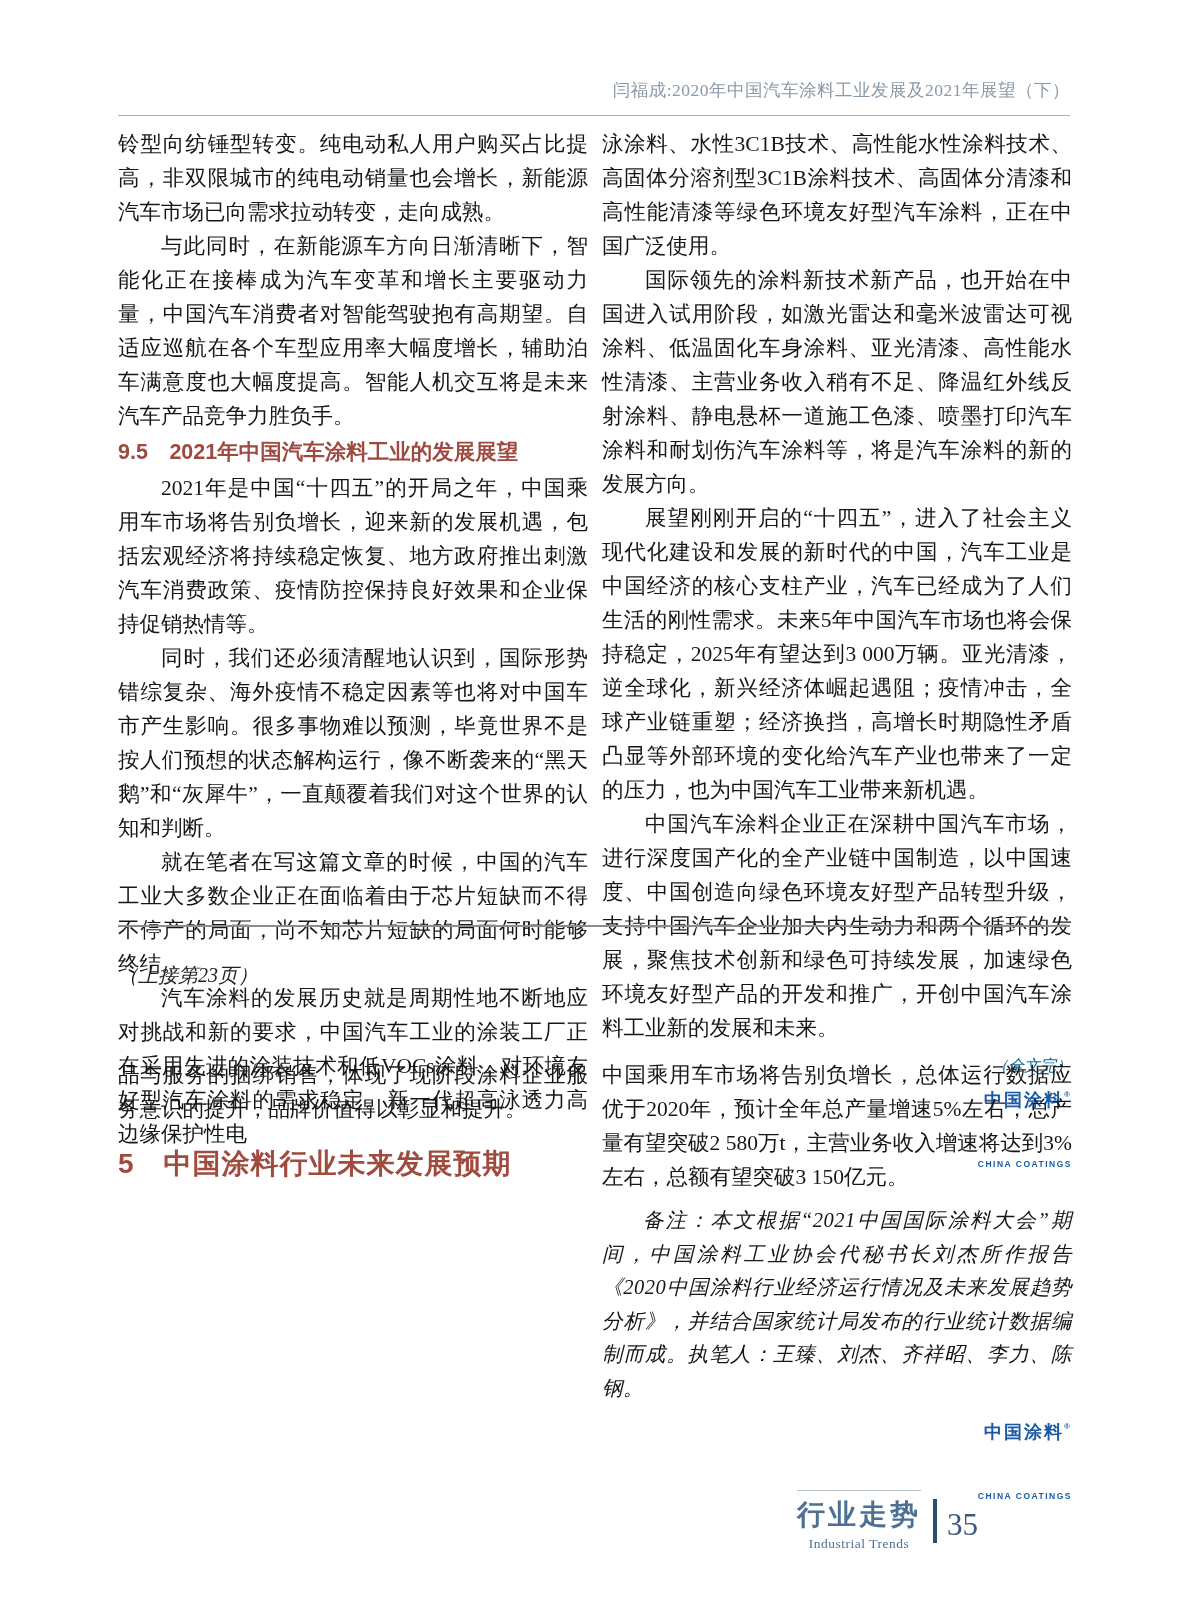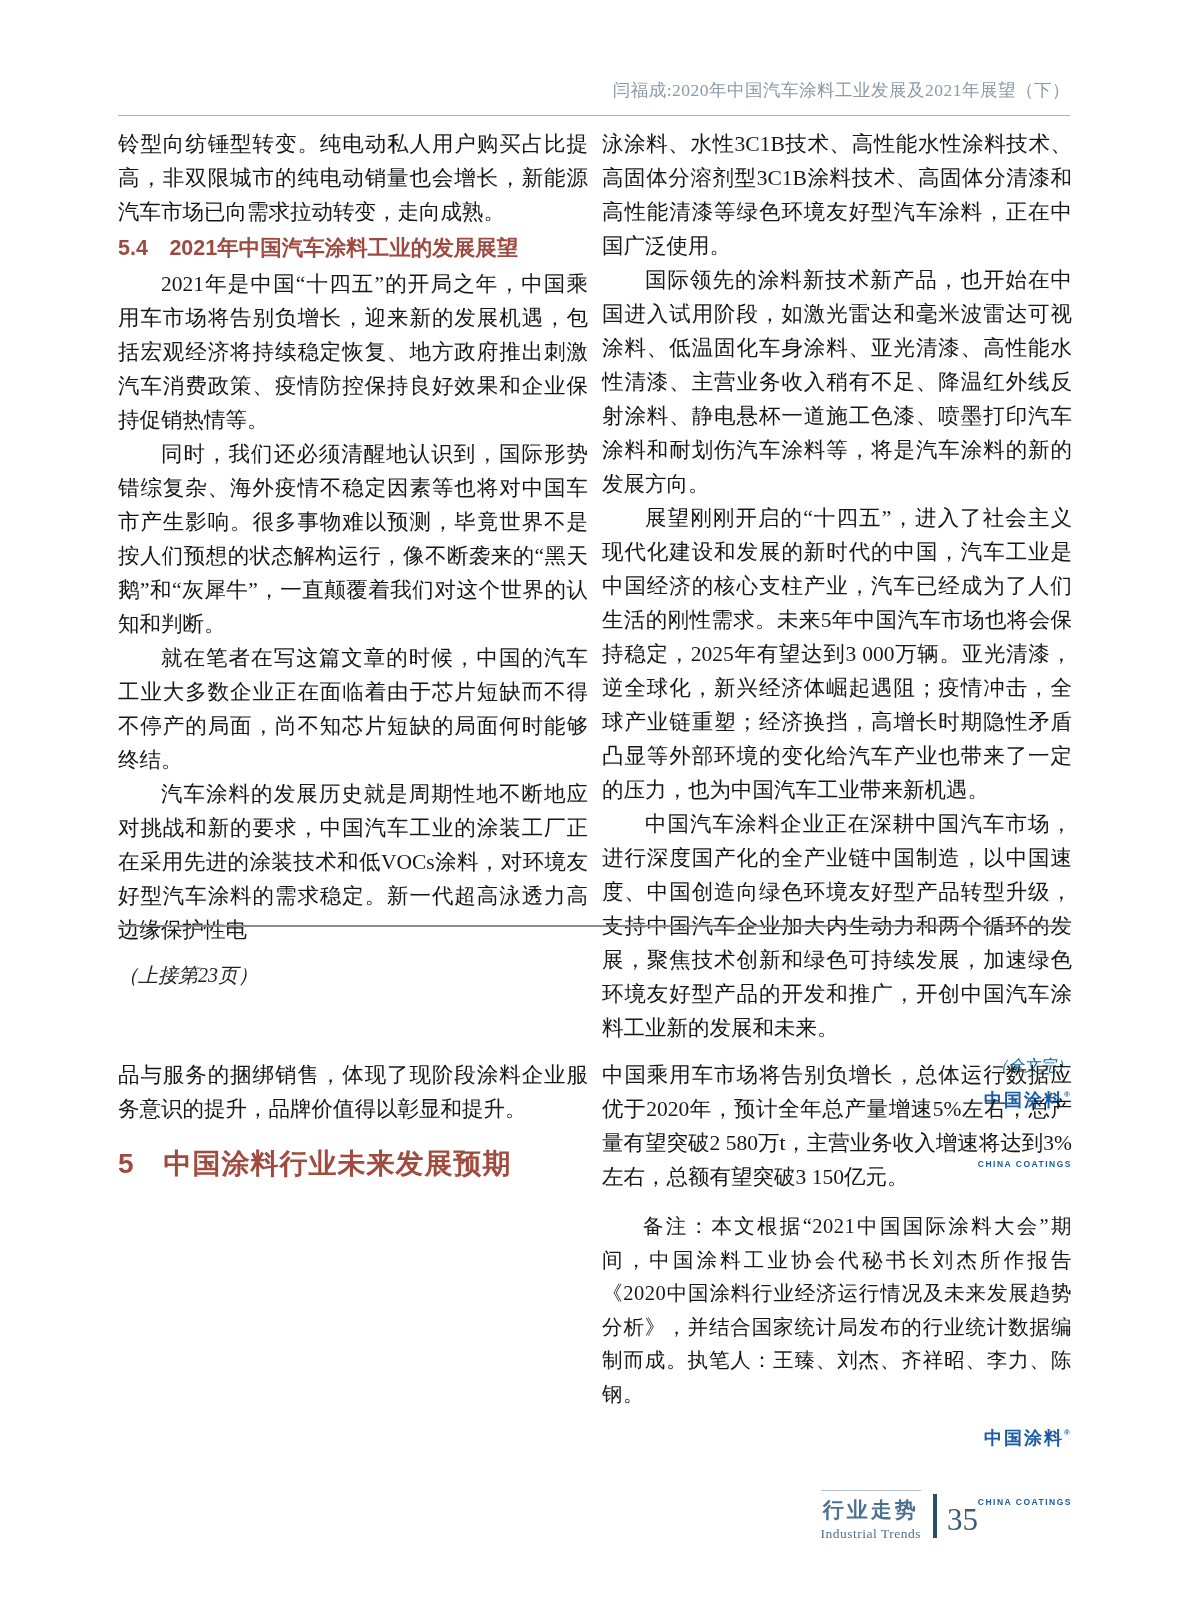--- a/index.html
+++ b/index.html
@@ -76,35 +76,36 @@
   .section-divider{
     position:absolute;top:925px;left:118px;width:952px;
     border-top:2px solid #8d8d8d;
   }
   .continued-note{
     position:absolute;top:962px;left:118px;
     font-size:20px;font-style:italic;color:#222;
   }
   
   .remark{
-    margin-top:16px;
+    margin-top:10px;
     font-size:20.5px;line-height:33.5px;
+    font-style:italic;
     text-align:justify;
     text-indent:2em;
     letter-spacing:0.5px;
   }
   
   .page-footer{
     position:absolute;top:1490px;right:117px;
     display:flex;align-items:center;
   }
   .footer-label{display:flex;flex-direction:column;align-items:center;padding-top:5px;border-top:1px solid #b7c2cc;}
   .footer-cn{
     font-family:"Liberation Sans","DejaVu Sans",sans-serif;
-    font-weight:bold;font-size:21px;letter-spacing:3px;
+    font-weight:bold;font-size:28px;letter-spacing:3px;
     color:#4d7092;
   }
   .footer-en{
     margin-top:2px;
     font-size:13.5px;color:#4d7092;letter-spacing:0.5px;
   }
   .footer-bar{
     width:4px;height:44px;margin:0 10px 0 12px;
     background:#2c4e6e;
   }
@@ -118,21 +119,22 @@
 
 <div class="page">
 
   <div class="running-header">
     <span>闫福成:2020年中国汽车涂料工业发展及2021年展望（下）</span>
   </div>
 
   <div class="cols cols-top">
     <div class="col">
       <p>铃型向纺锤型转变。纯电动私人用户购买占比提高，非双限城市的纯电动销量也会增长，新能源汽车市场已向需求拉动转变，走向成熟。</p>
-      <h3 class="sub-heading">5.4　2021年中国汽车涂料工业的发展展望</h3>
+      <p class="indent">与此同时，在新能源车方向日渐清晰下，智能化正在接棒成为汽车变革和增长主要驱动力量，中国汽车消费者对智能驾驶抱有高期望。自适应巡航在各个车型应用率大幅度增长，辅助泊车满意度也大幅度提高。智能人机交互将是未来汽车产品竞争力胜负手。</p>
+      <h3 class="sub-heading">9.5　2021年中国汽车涂料工业的发展展望</h3>
       <p class="indent">2021年是中国“十四五”的开局之年，中国乘用车市场将告别负增长，迎来新的发展机遇，包括宏观经济将持续稳定恢复、地方政府推出刺激汽车消费政策、疫情防控保持良好效果和企业保持促销热情等。</p>
       <p class="indent">同时，我们还必须清醒地认识到，国际形势错综复杂、海外疫情不稳定因素等也将对中国车市产生影响。很多事物难以预测，毕竟世界不是按人们预想的状态解构运行，像不断袭来的“黑天鹅”和“灰犀牛”，一直颠覆着我们对这个世界的认知和判断。</p>
       <p class="indent">就在笔者在写这篇文章的时候，中国的汽车工业大多数企业正在面临着由于芯片短缺而不得不停产的局面，尚不知芯片短缺的局面何时能够终结。</p>
       <p class="indent">汽车涂料的发展历史就是周期性地不断地应对挑战和新的要求，中国汽车工业的涂装工厂正在采用先进的涂装技术和低VOCs涂料，对环境友好型汽车涂料的需求稳定。新一代超高泳透力高边缘保护性电</p>
     </div>
     <div class="col">
       <p>泳涂料、水性3C1B技术、高性能水性涂料技术、高固体分溶剂型3C1B涂料技术、高固体分清漆和高性能清漆等绿色环境友好型汽车涂料，正在中国广泛使用。</p>
       <p class="indent">国际领先的涂料新技术新产品，也开始在中国进入试用阶段，如激光雷达和毫米波雷达可视涂料、低温固化车身涂料、亚光清漆、高性能水性清漆、主营业务收入稍有不足、降温红外线反射涂料、静电悬杯一道施工色漆、喷墨打印汽车涂料和耐划伤汽车涂料等，将是汽车涂料的新的发展方向。</p>
       <p class="indent">展望刚刚开启的“十四五”，进入了社会主义现代化建设和发展的新时代的中国，汽车工业是中国经济的核心支柱产业，汽车已经成为了人们生活的刚性需求。未来5年中国汽车市场也将会保持稳定，2025年有望达到3 000万辆。亚光清漆，逆全球化，新兴经济体崛起遇阻；疫情冲击，全球产业链重塑；经济换挡，高增长时期隐性矛盾凸显等外部环境的变化给汽车产业也带来了一定的压力，也为中国汽车工业带来新机遇。</p>
       <p class="indent">中国汽车涂料企业正在深耕中国汽车市场，进行深度国产化的全产业链中国制造，以中国速度、中国创造向绿色环境友好型产品转型升级，支持中国汽车企业加大内生动力和两个循环的发展，聚焦技术创新和绿色可持续发展，加速绿色环境友好型产品的开发和推广，开创中国汽车涂料工业新的发展和未来。</p>

